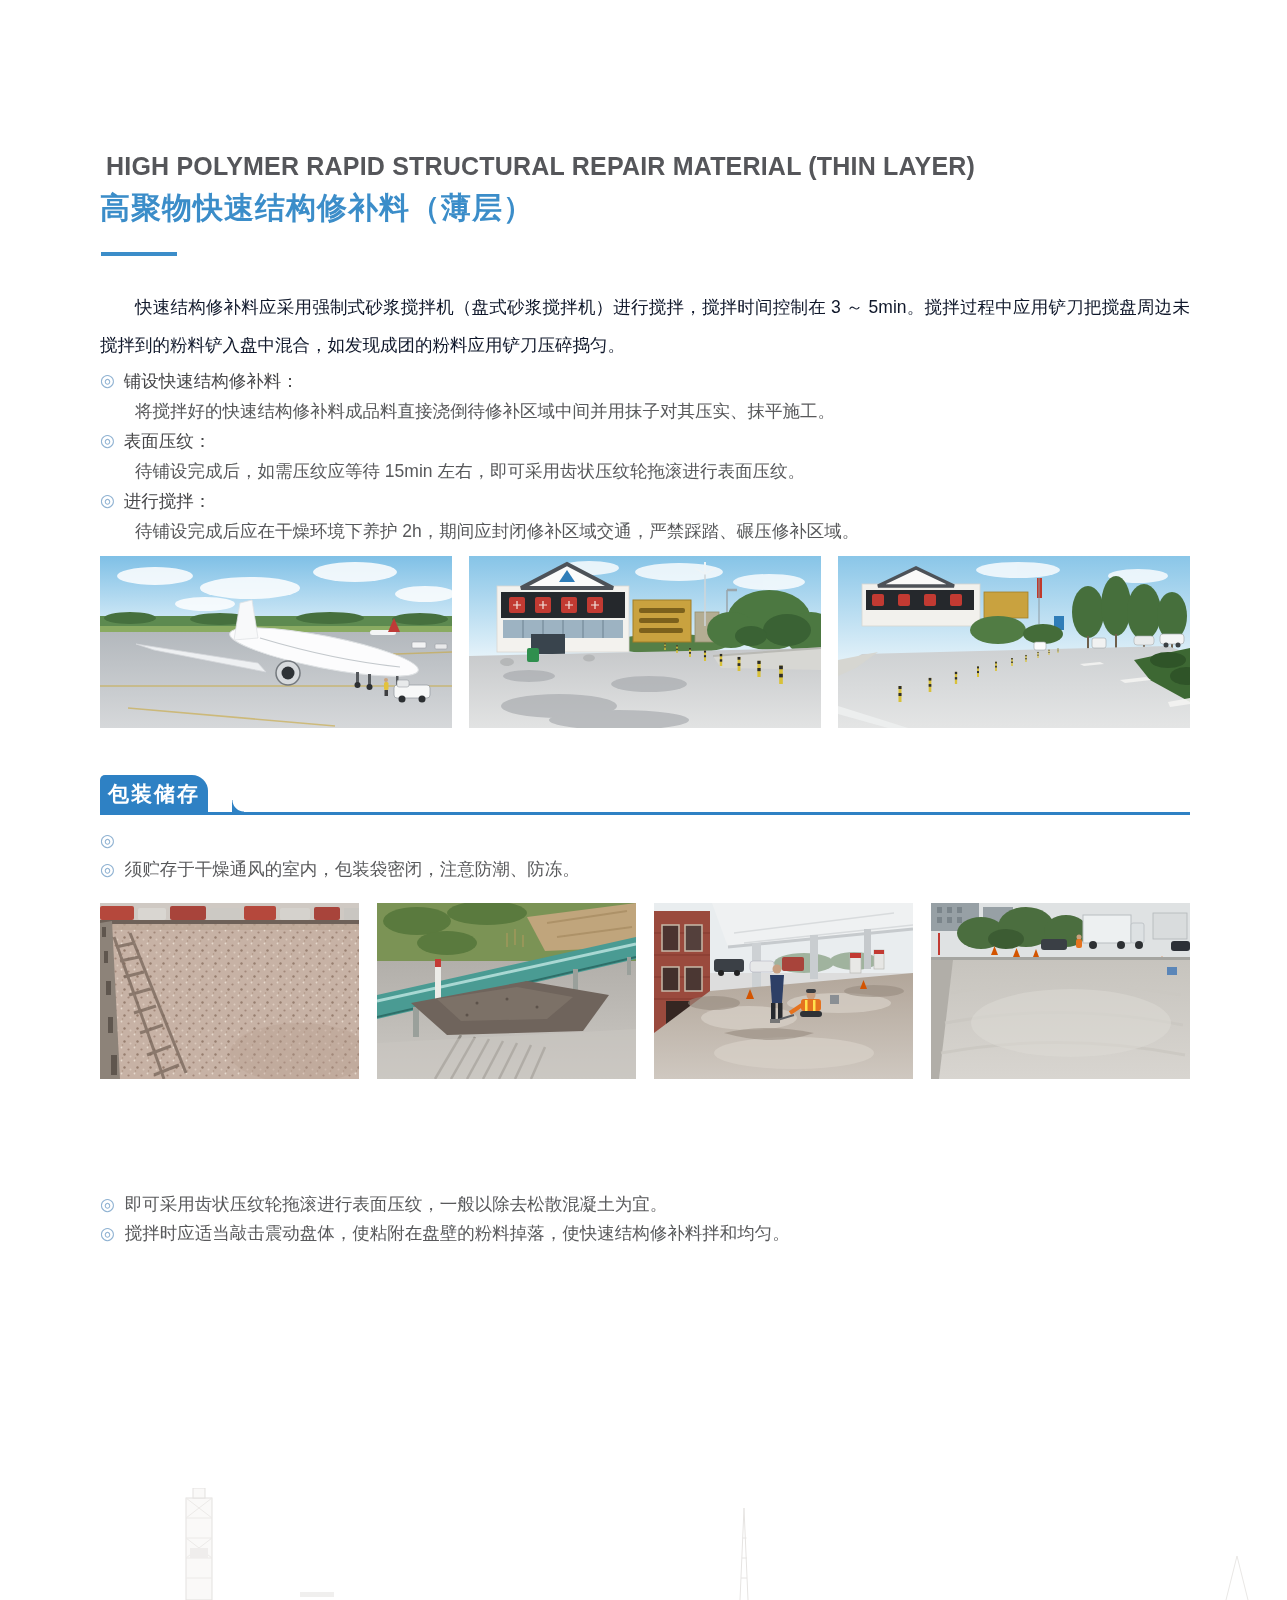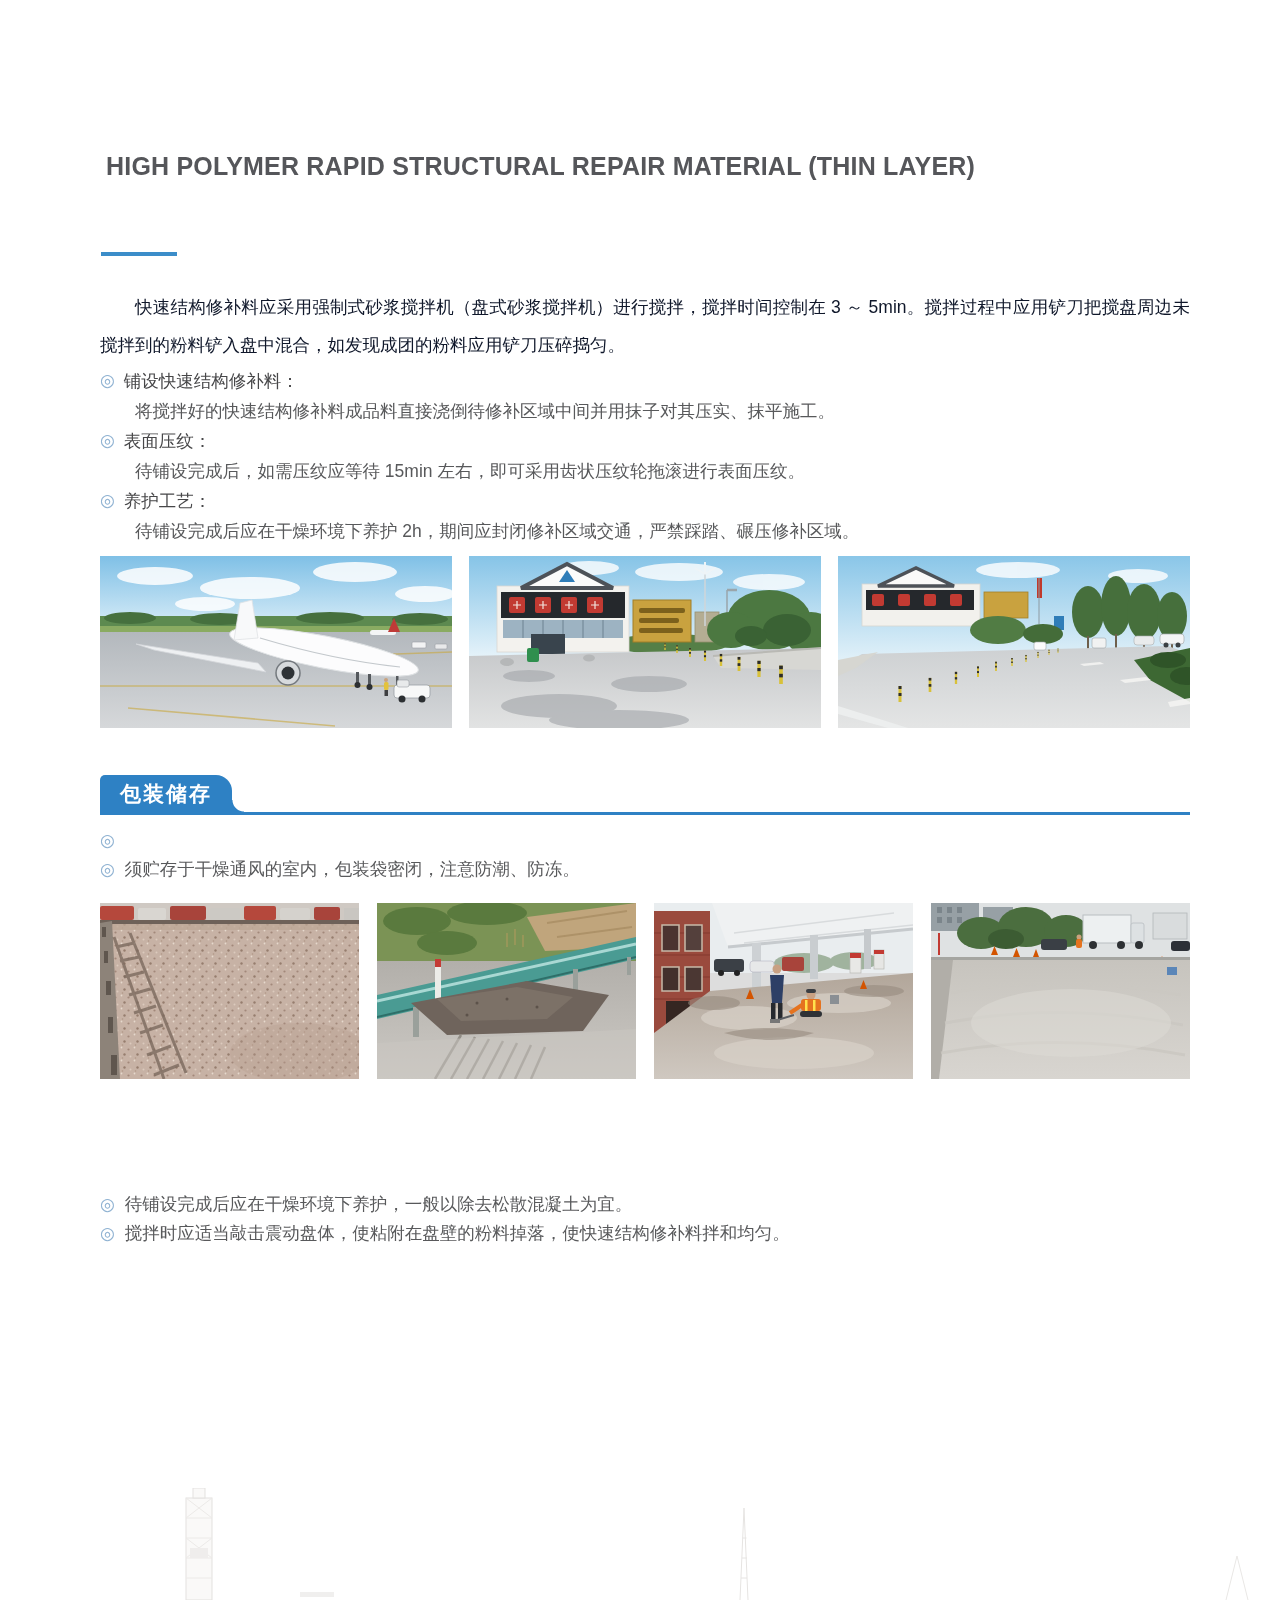--- a/index.html
+++ b/index.html
@@ -26,41 +26,42 @@
   
   .photo-row{position:absolute;left:100px;width:1090px;display:flex;}
   .row1{top:556px;height:172px;gap:17px;}
   .row2{top:903px;height:176px;gap:18px;}
   .photo{flex:1;height:100%;overflow:hidden;background:#dddddd;margin:0;}
   .photo svg{display:block;width:100%;height:100%;}
 
   
   .sec{position:absolute;left:100px;width:1090px;}
   .sec-pack{top:775px;} .sec-note{top:1141px;}
-  .tab{position:relative;width:132px;height:37px;background:#2E81C4;border-radius:5px 16px 0 0;
+  .tab{position:relative;width:108px;height:37px;background:#2E81C4;border-radius:5px 16px 0 0;
        color:#ffffff;font-size:21px;font-weight:700;letter-spacing:2px;
        display:flex;align-items:center;justify-content:center;}
   .tab::after{content:"";position:absolute;left:132px;bottom:0;width:12px;height:12px;
        background:radial-gradient(circle at 100% 0, rgba(0,0,0,0) 11px, #2E81C4 12px);}
   .rule{height:3px;background:#2E81C4;}
 
   
   .bullets{position:absolute;left:100px;width:1090px;font-size:17.5px;color:#58595B;}
   .bl-pack{top:826px;} .bl-note{top:1190px;}
   .bullet-line{line-height:29px;display:flex;gap:10px;align-items:baseline;}
 
   
   .watermark{position:absolute;left:0;bottom:0;width:1287px;height:112px;}
 </style>
 </head>
 <body>
 
 <div class="page">
 
   <h1 class="title-en">HIGH POLYMER RAPID STRUCTURAL REPAIR MATERIAL (THIN LAYER)</h1>
+  <h2 class="title-zh">高聚物快速结构修补料（薄层）</h2>
   <div class="title-underline"></div>
 
   <section class="intro">
     <p>快速结构修补料应采用强制式砂浆搅拌机（盘式砂浆搅拌机）进行搅拌，搅拌时间控制在 3 ～ 5min。搅拌过程中应用铲刀把搅盘周边未搅拌到的粉料铲入盘中混合，如发现成团的粉料应用铲刀压碎捣匀。</p>
   </section>
 
   <section class="steps">
     <div class="step">
       <div class="step-head">
         <span class="bullet">◎</span>
@@ -71,21 +72,21 @@
     <div class="step">
       <div class="step-head">
         <span class="bullet">◎</span>
         <span class="step-label">表面压纹：</span>
       </div>
       <div class="step-desc">待铺设完成后，如需压纹应等待 15min 左右，即可采用齿状压纹轮拖滚进行表面压纹。</div>
     </div>
     <div class="step">
       <div class="step-head">
         <span class="bullet">◎</span>
-        <span class="step-label">养护工艺：</span>
+        <span class="step-label">进行搅拌：</span>
       </div>
       <div class="step-desc">待铺设完成后应在干燥环境下养护 2h，期间应封闭修补区域交通，严禁踩踏、碾压修补区域。</div>
     </div>
   </section>
 
   <div class="photo-row row1">
 
     <figure class="photo">
       <svg viewBox="0 0 352 172" preserveAspectRatio="none">
         <defs>
@@ -563,21 +564,21 @@
         <ellipse cx="140" cy="120" rx="100" ry="34" fill="#dedbd6" opacity=".5"></ellipse>
         <rect x="236" y="64" width="10" height="8" fill="#5b86b8"></rect>
       </svg>
     </figure>
   </div>
 
 
   <div class="bullets bl-note">
     <div class="bullet-line">
       <span class="bullet">◎</span>
-      <span>待铺设完成后应在干燥环境下养护，一般以除去松散混凝土为宜。</span>
+      <span>即可采用齿状压纹轮拖滚进行表面压纹，一般以除去松散混凝土为宜。</span>
     </div>
     <div class="bullet-line">
       <span class="bullet">◎</span>
       <span>搅拌时应适当敲击震动盘体，使粘附在盘壁的粉料掉落，使快速结构修补料拌和均匀。</span>
     </div>
   </div>
 
   <svg class="watermark" viewBox="0 0 1287 112" preserveAspectRatio="none">
     <g stroke="#e3e1df" fill="#faf9f8" stroke-width="1">
       <rect x="186" y="10" width="26" height="102"></rect>

